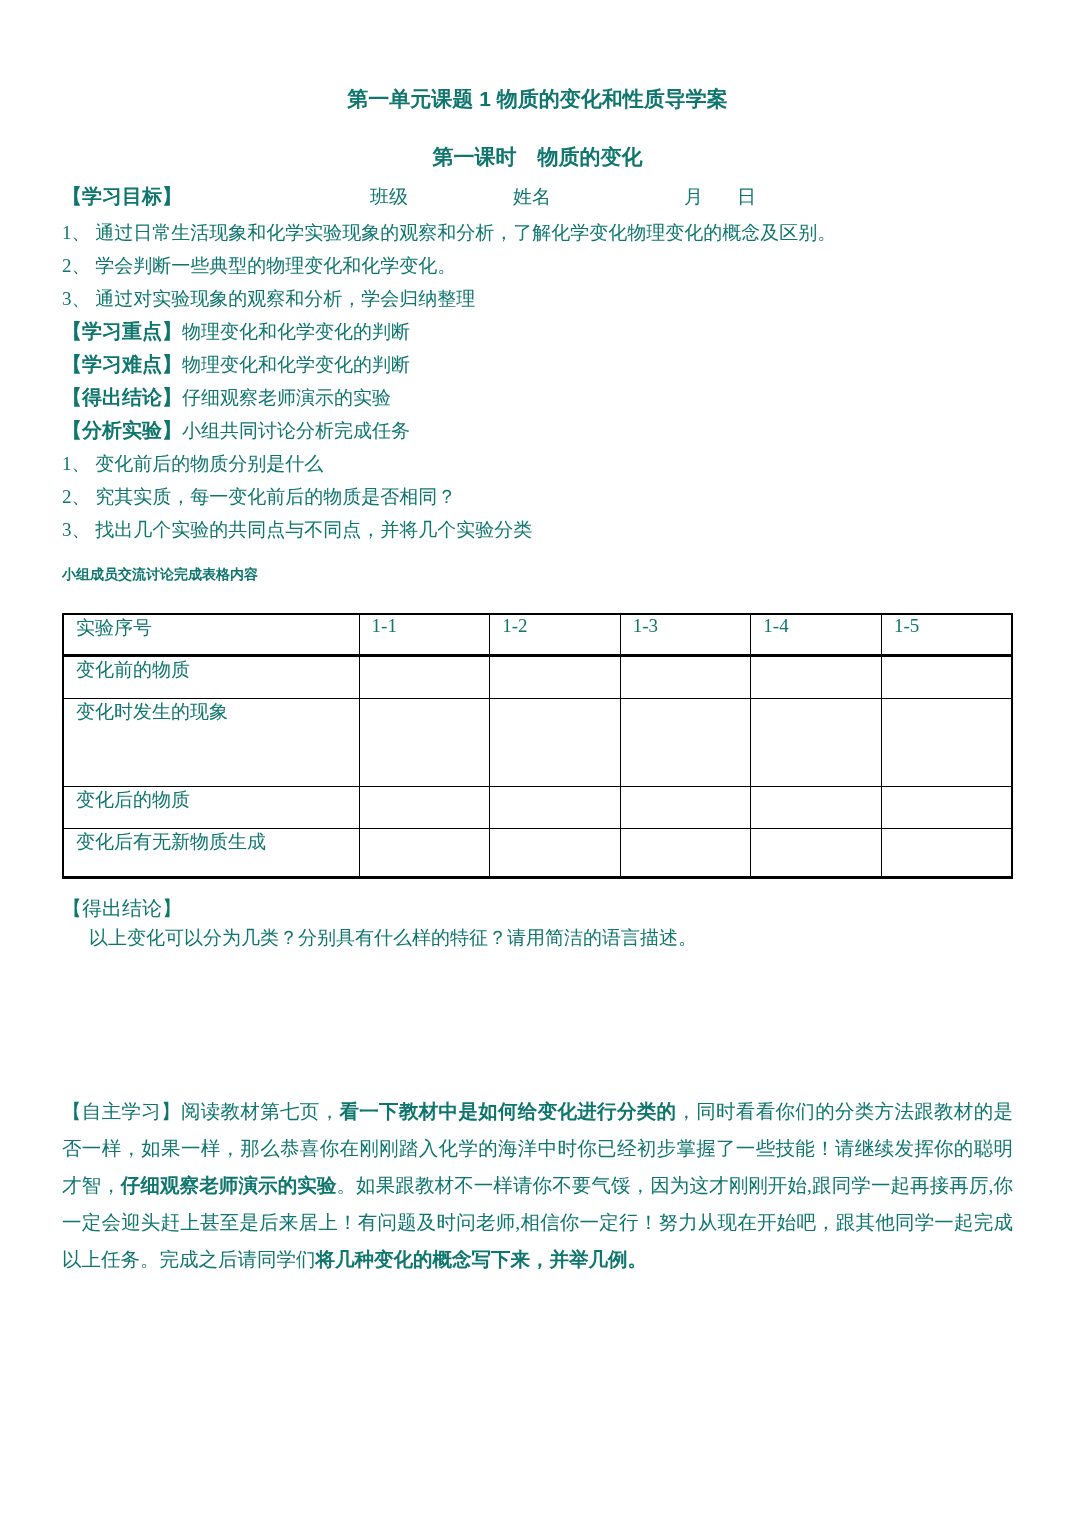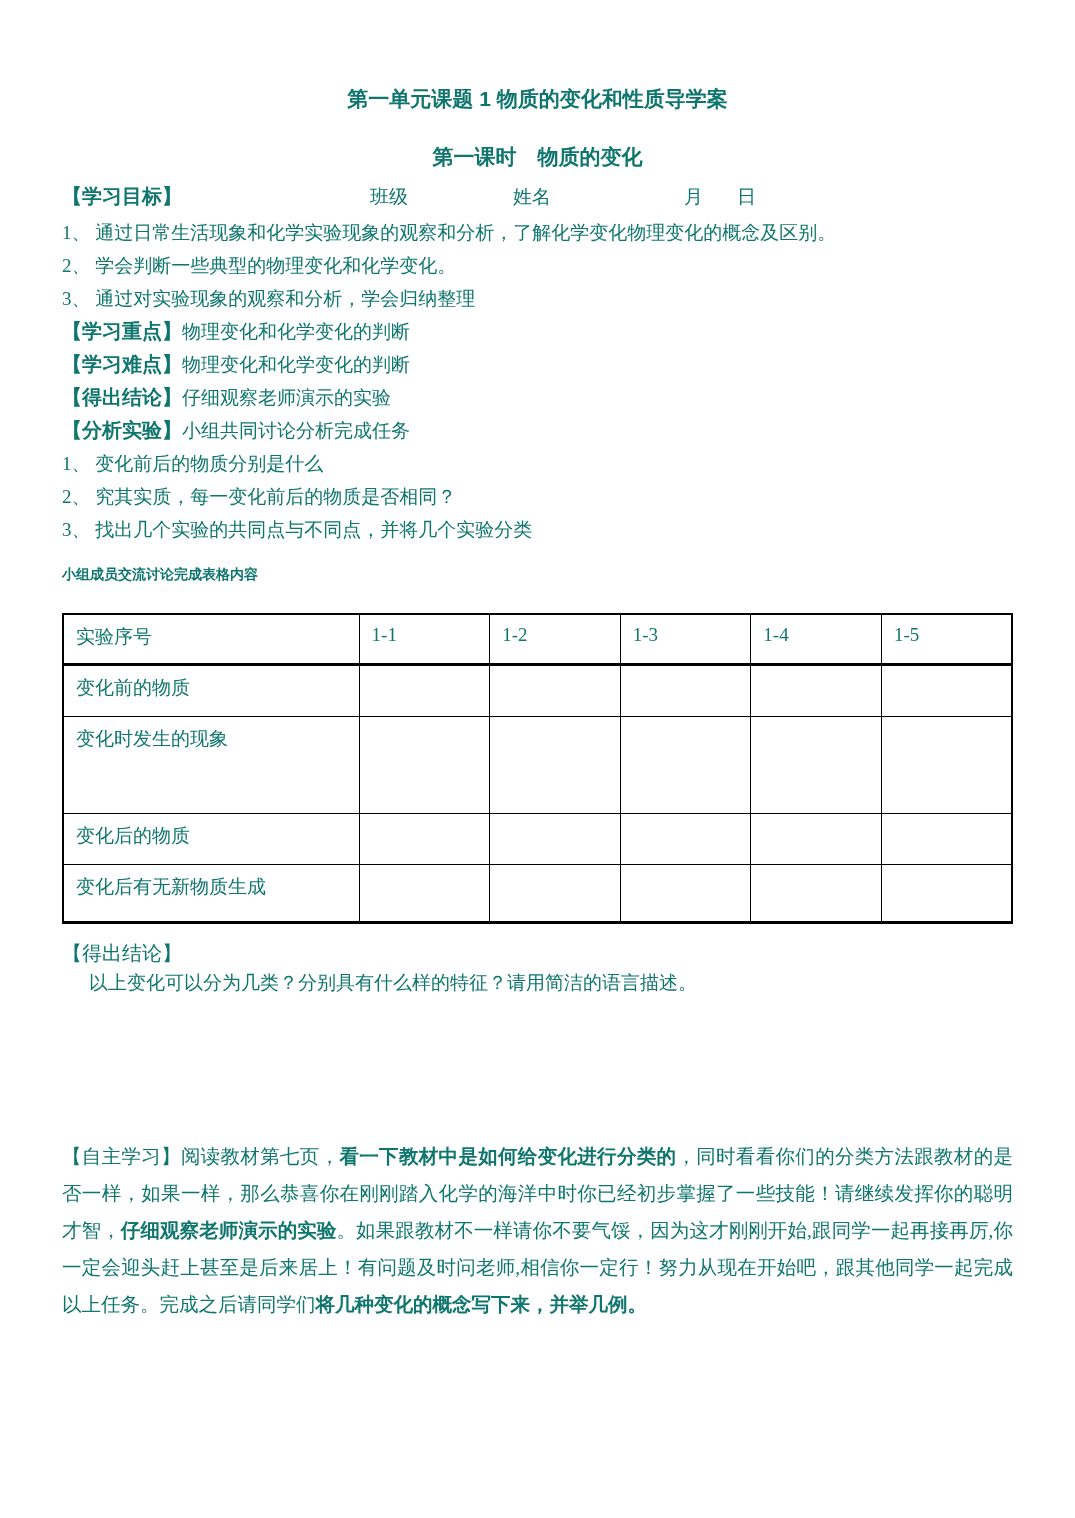--- a/index.html
+++ b/index.html
@@ -70,21 +70,21 @@
     width: 951px;
     border-collapse: collapse;
     table-layout: fixed;
     border: 2px solid #000;
     border-bottom-width: 3px;
     font-size: 19px;
   }
   table.exp-table td {
     border: 1px solid #000;
     vertical-align: top;
-    padding: 9px 4px 0 12px;
+    padding: 0 4px 0 12px;
     overflow: hidden;
   }
   table.exp-table tr.head-row td {
     border-bottom: 3px solid #000;
   }
   .col-label { width: 31.2%; }
   .col-exp   { width: 13.76%; }
   .row-h50  td { height: 39px; }
   .row-h52  td { height: 41px; }
   .row-h98  td { height: 87px; }

